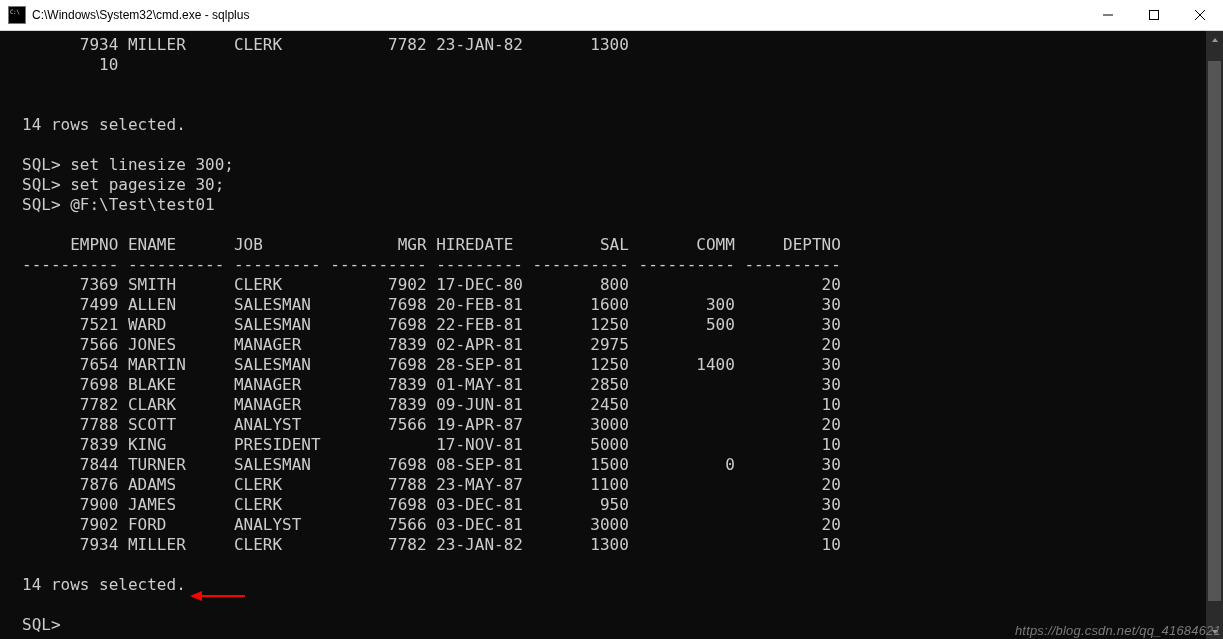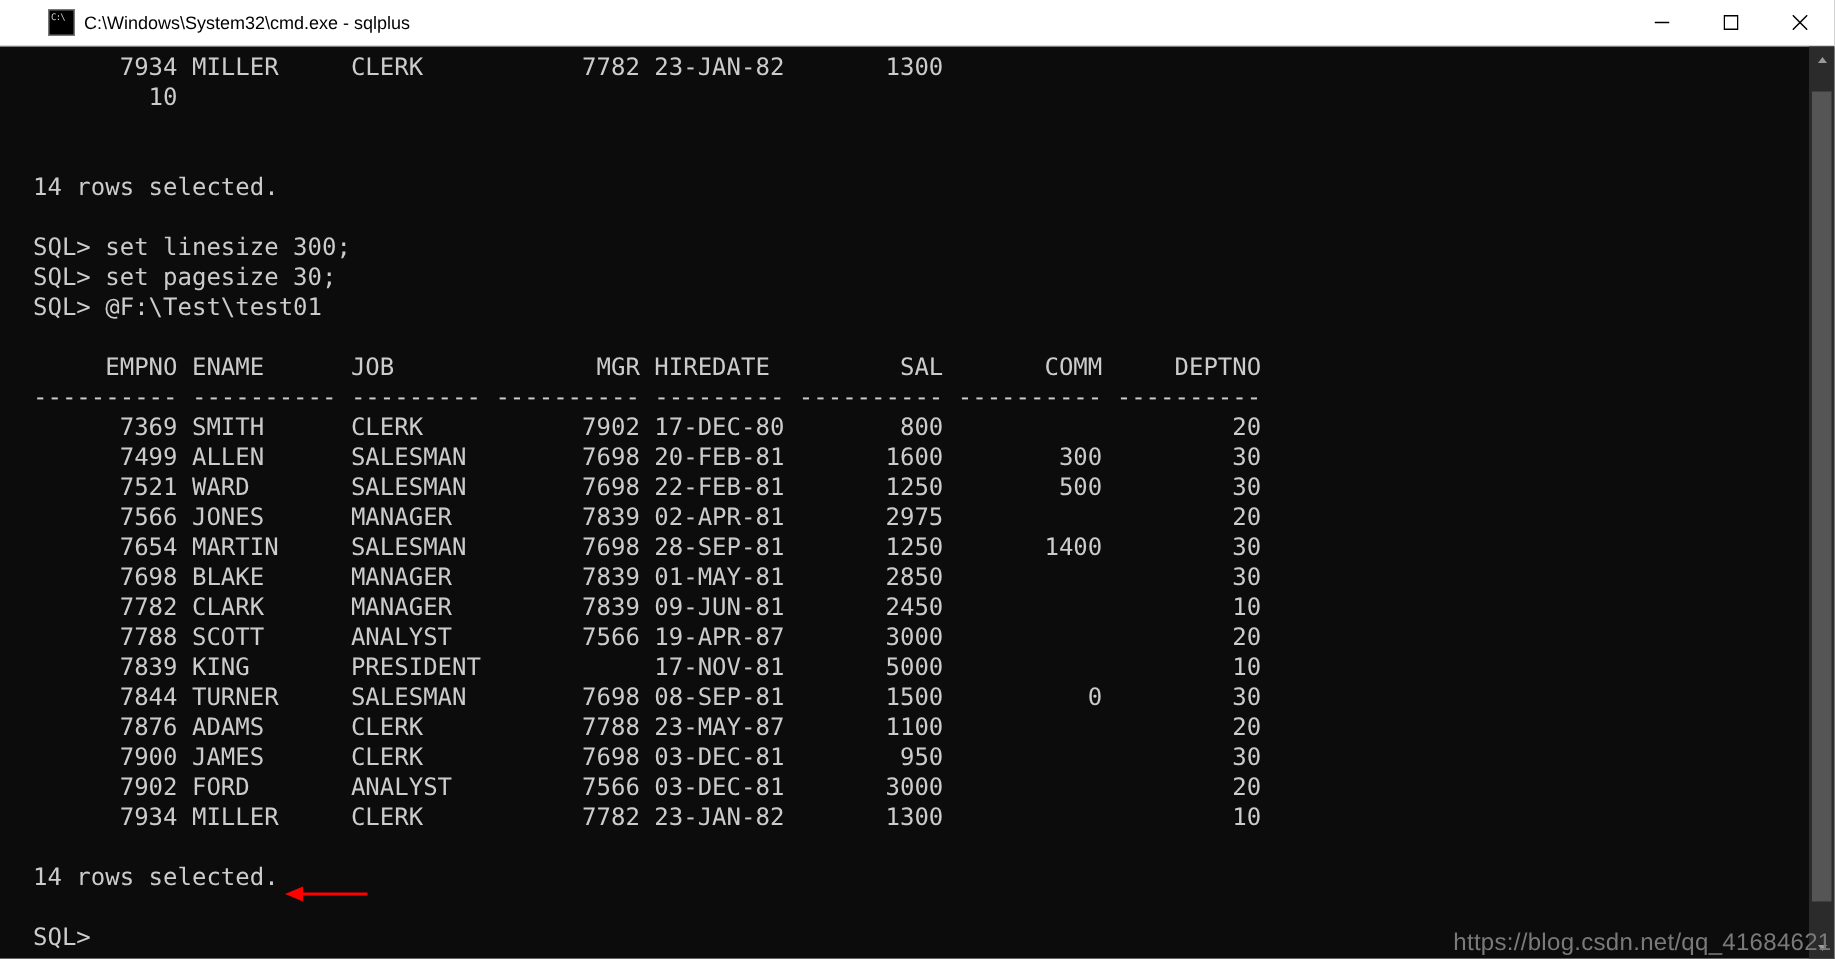--- a/index.html
+++ b/index.html
@@ -14,21 +14,20 @@
   }
   .titlebar {
     height: 30px;
     background: #fff;
     border-bottom: 1px solid #d5d5d5;
     display: flex;
     align-items: center;
     font-size: 12px;
     color: #000;
     user-select: none;
-    padding-left: 24px;
   }
   .titlebar .app-icon {
     width: 16px;
     height: 16px;
     margin: 0 6px 0 8px;
     display: inline-block;
     background: #000;
     position: relative;
     border: 1px solid #777;
   }
@@ -105,24 +104,25 @@
 
   .red-arrow {
     position: absolute;
     pointer-events: none;
   }
 
   .watermark {
     position: absolute;
     right: 2px;
     bottom: 2px;
-    font-size: 16px;
+    font-size: 13px;
     color: #7a7a7a;
     font-family: Arial, sans-serif;
     letter-spacing: 0.2px;
+    font-style: italic;
   }
 </style>
 </head>
 <body>
 
 <div class="titlebar">
   <span class="app-icon"></span>
   <span class="title-text">C:\Windows\System32\cmd.exe - sqlplus</span>
   <div class="win-controls">
     <div class="win-btn">

